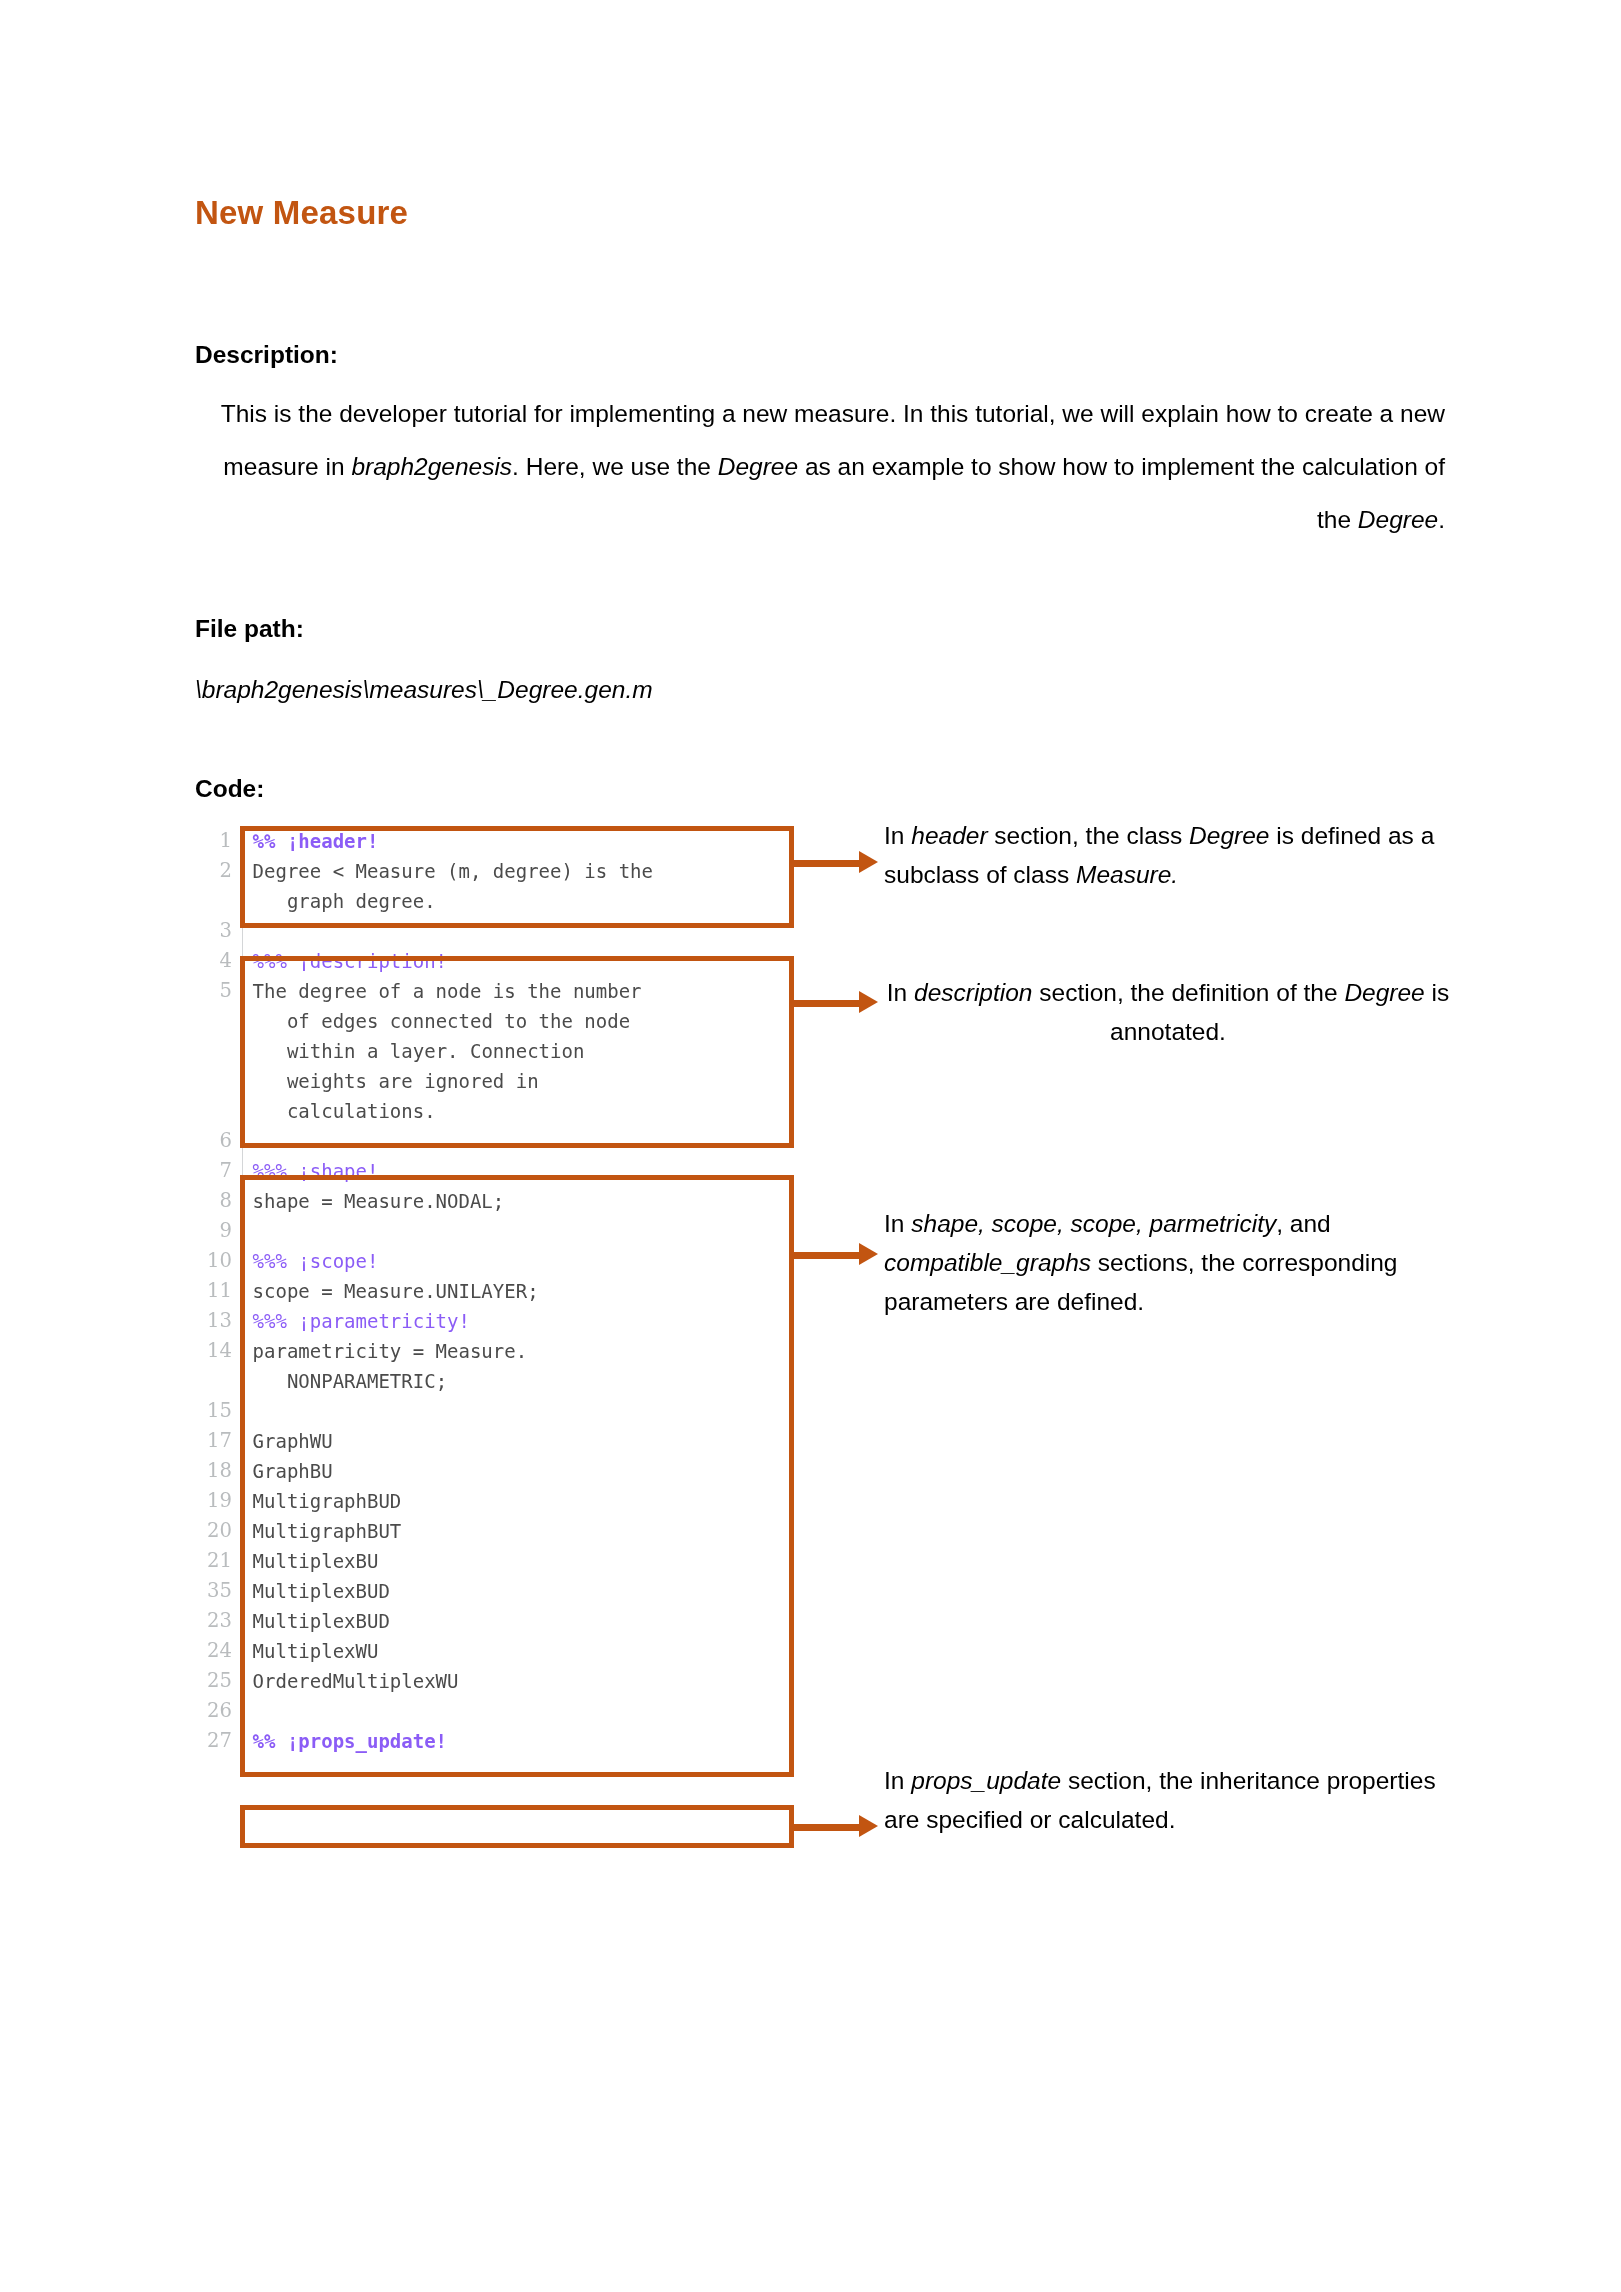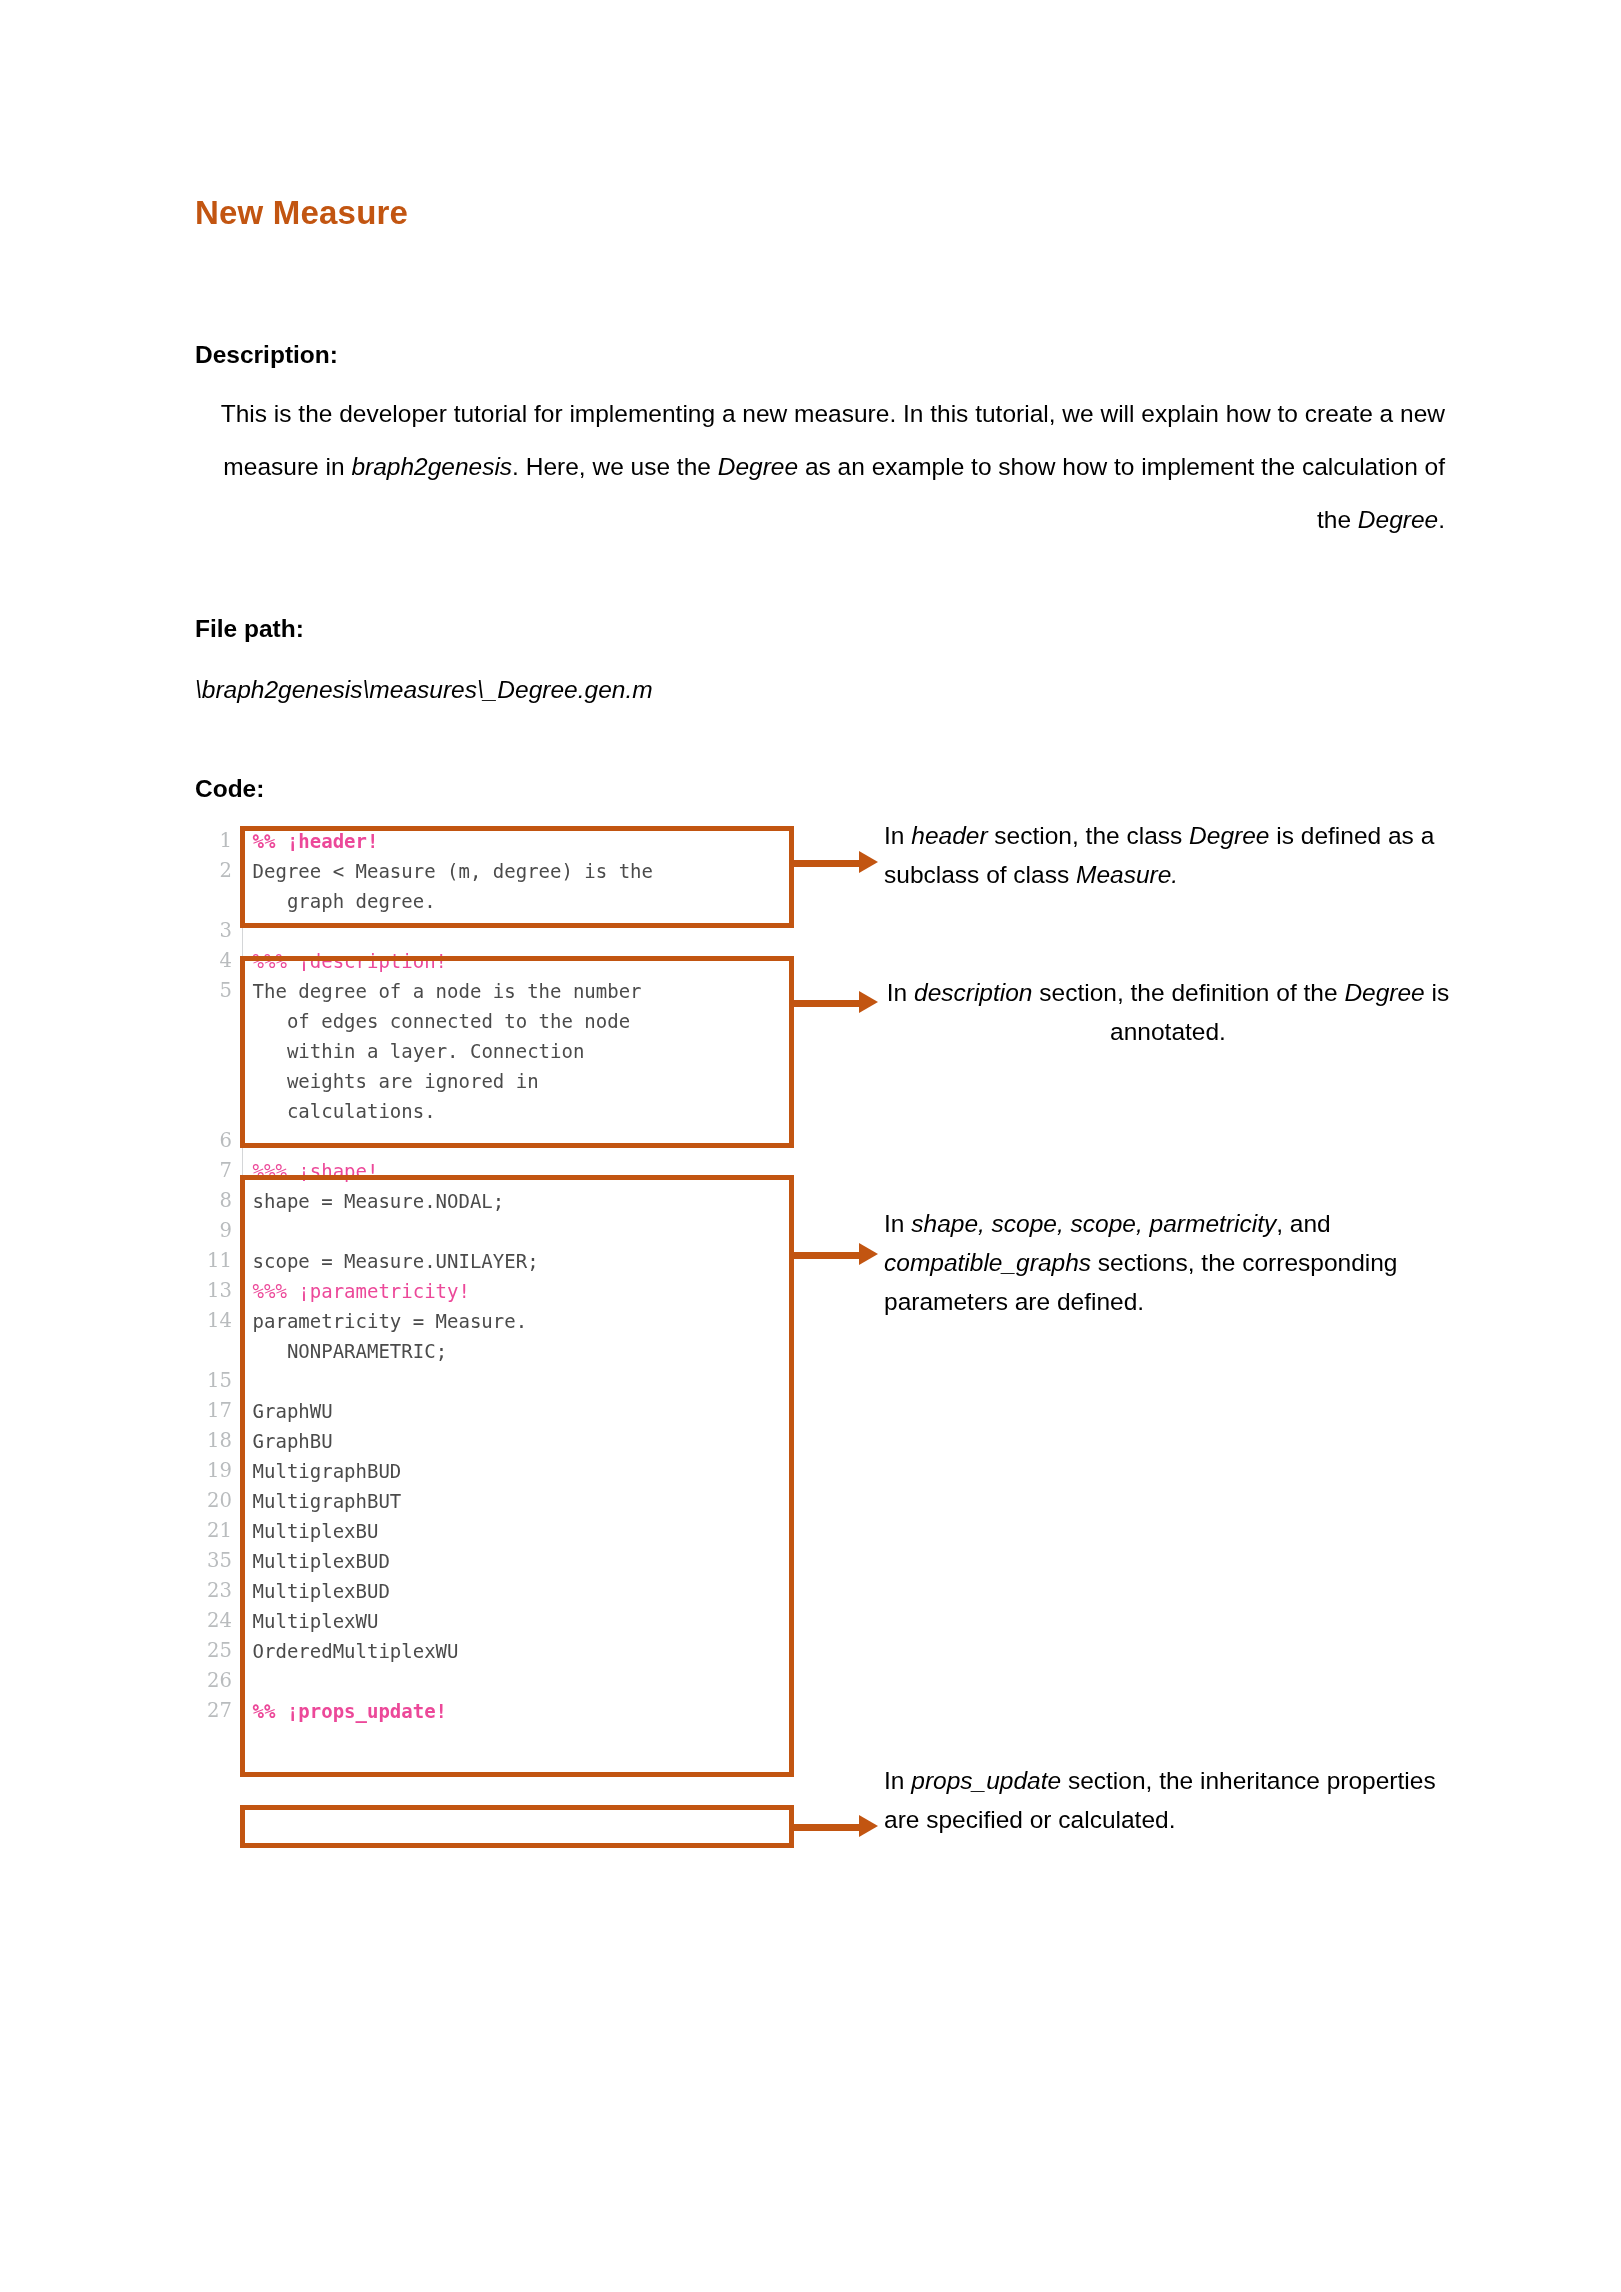--- a/index.html
+++ b/index.html
@@ -84,21 +84,21 @@
   .code-txt {
     flex: 1 1 auto;
     padding-left: 9.8px;
     border-left: 1.5px solid #D4D6D8;
     color: #4B4B4B;
     white-space: pre-wrap;
     word-break: normal;
     min-height: 30px;
   }
   .code-txt.kw {
-    color: #ec4899;
+    color: #8b5cf6;
   }
   .code-txt.kw.b { font-weight: bold; }
 
   
   .hl-box {
     position: absolute;
     border: 5.9px solid #C25511;
     background: transparent;
     box-sizing: border-box;
     pointer-events: none;
@@ -199,20 +199,24 @@
         <div class="ln">7</div>
         <div class="code-txt kw">%%% ¡shape!</div>
       </div>
       <div class="code-line">
         <div class="ln">8</div>
         <div class="code-txt">shape = Measure.NODAL;</div>
       </div>
       <div class="code-line">
         <div class="ln">9</div>
         <div class="code-txt"></div>
+      </div>
+      <div class="code-line">
+        <div class="ln">10</div>
+        <div class="code-txt kw">%%% ¡scope!</div>
       </div>
       <div class="code-line">
         <div class="ln">11</div>
         <div class="code-txt">scope = Measure.UNILAYER;</div>
       </div>
       <div class="code-line">
         <div class="ln">13</div>
         <div class="code-txt kw">%%% ¡parametricity!</div>
       </div>
       <div class="code-line">

